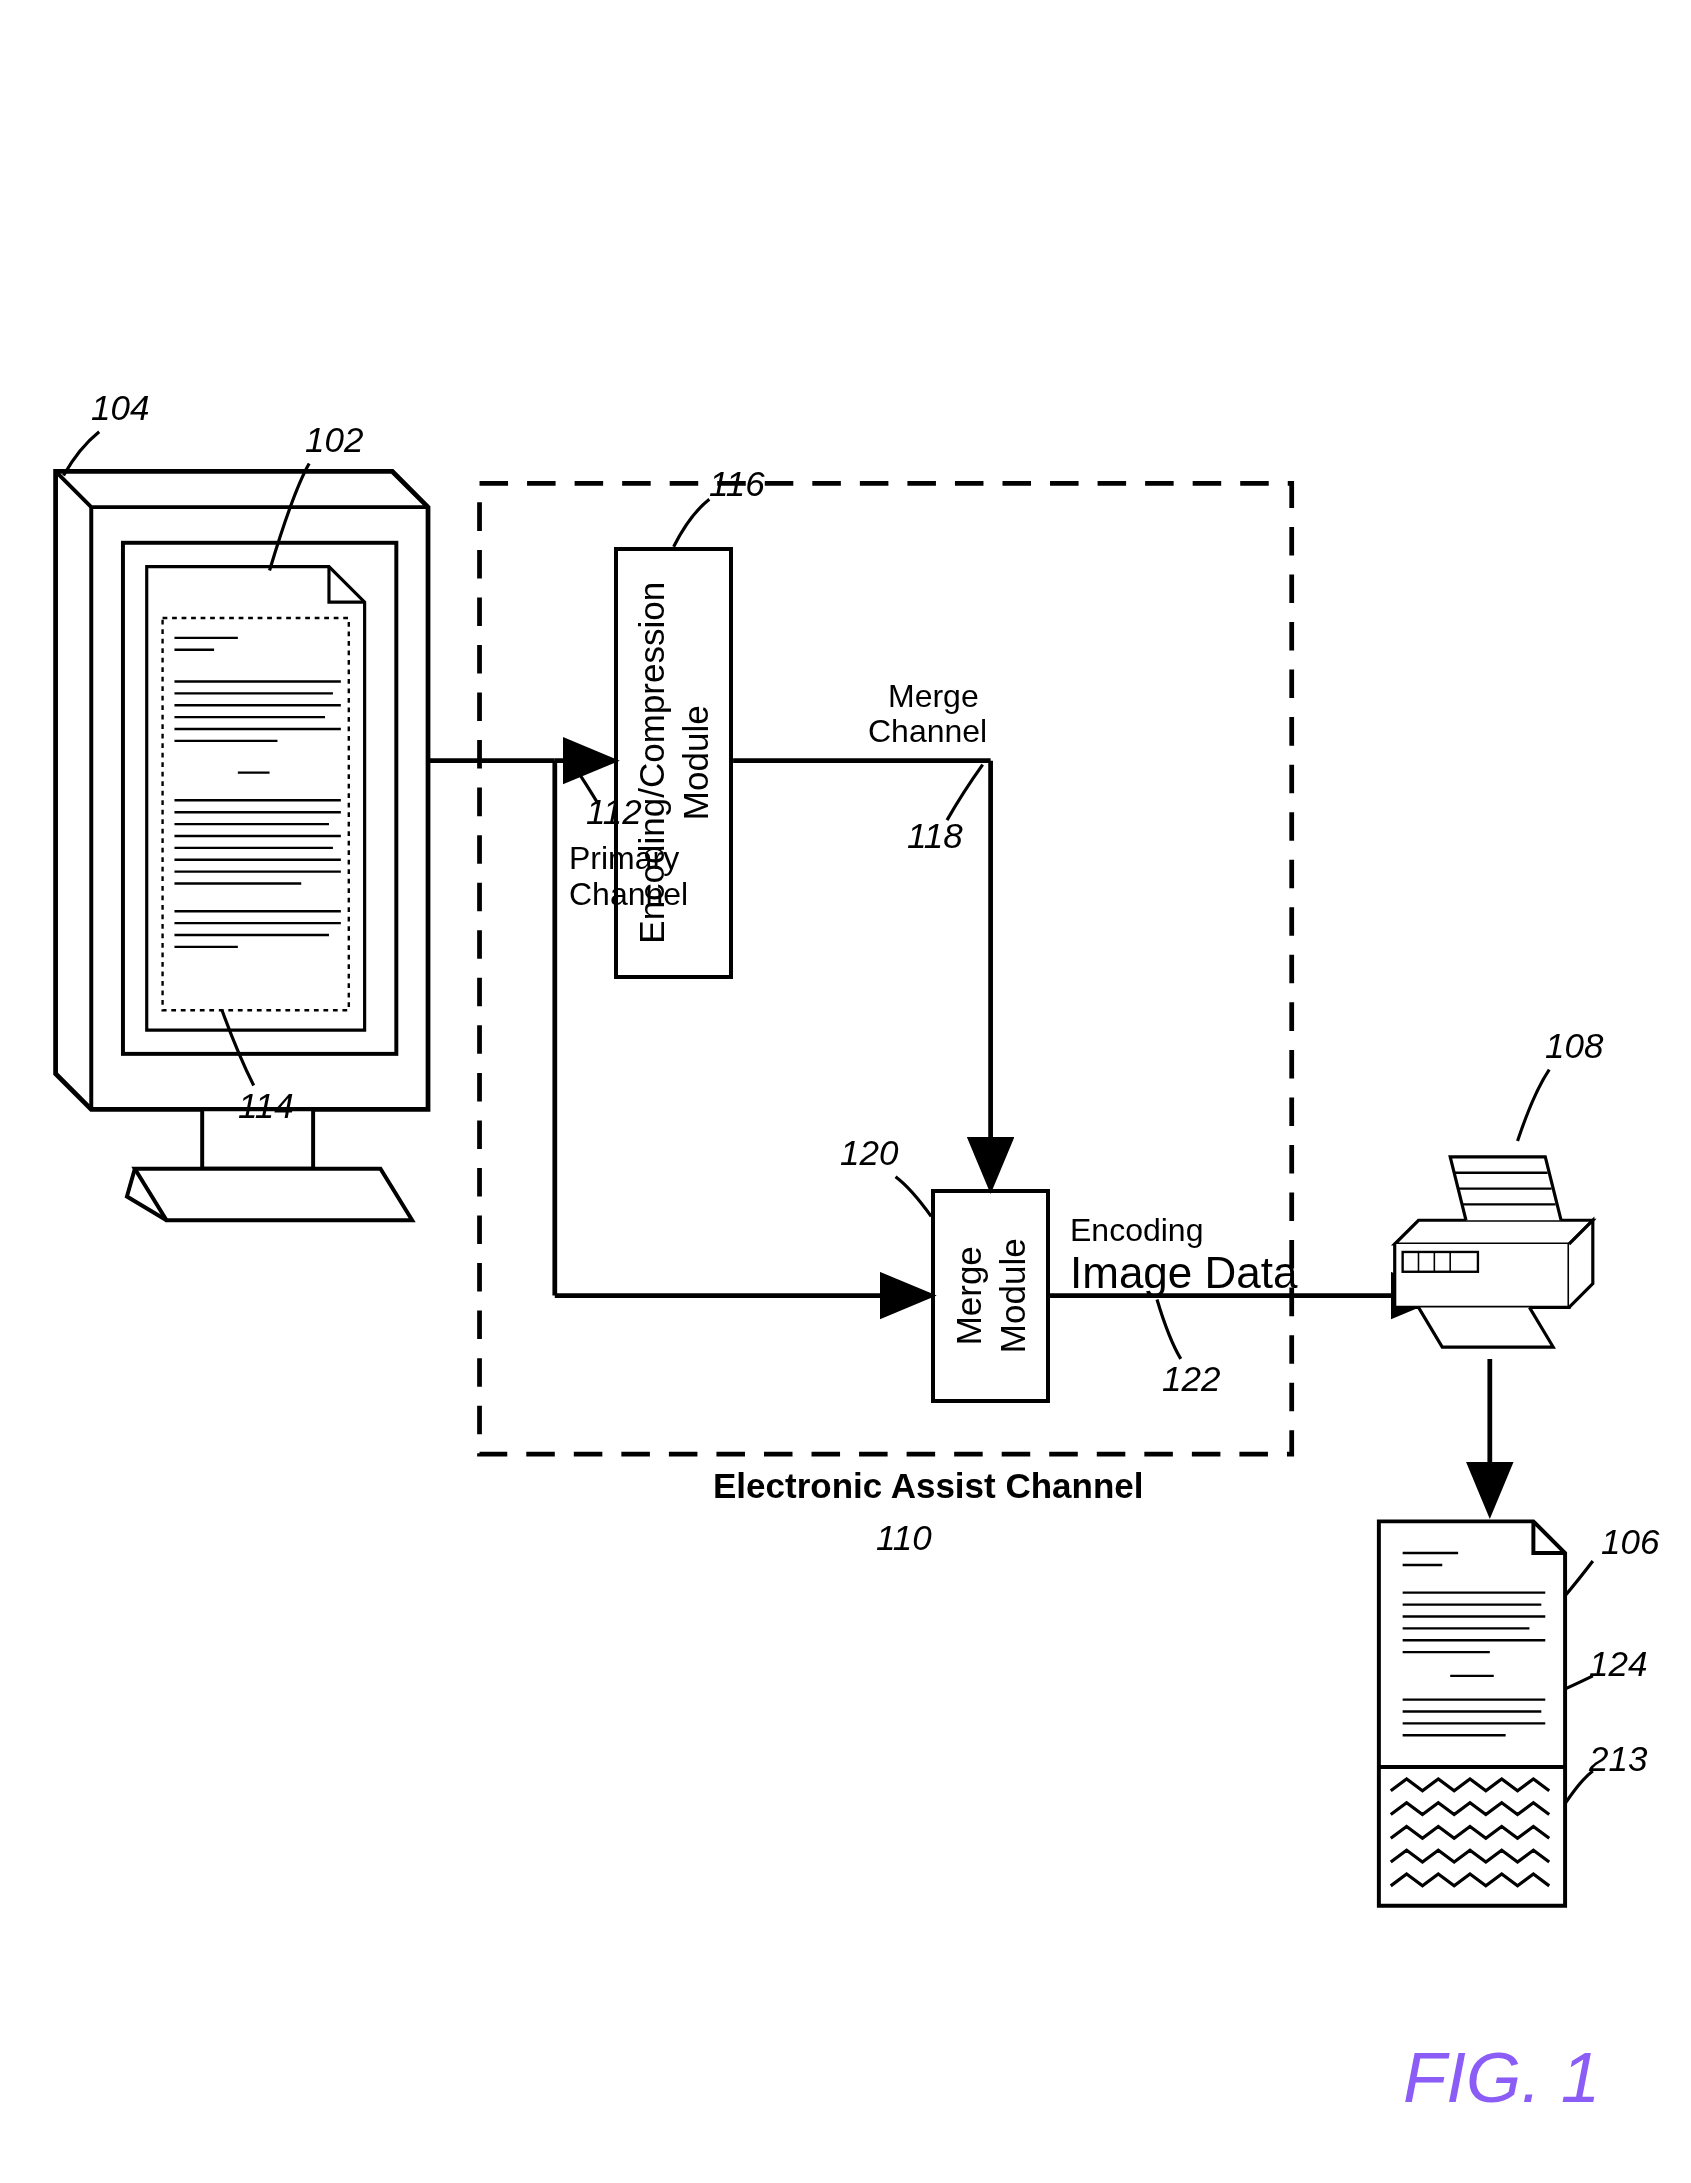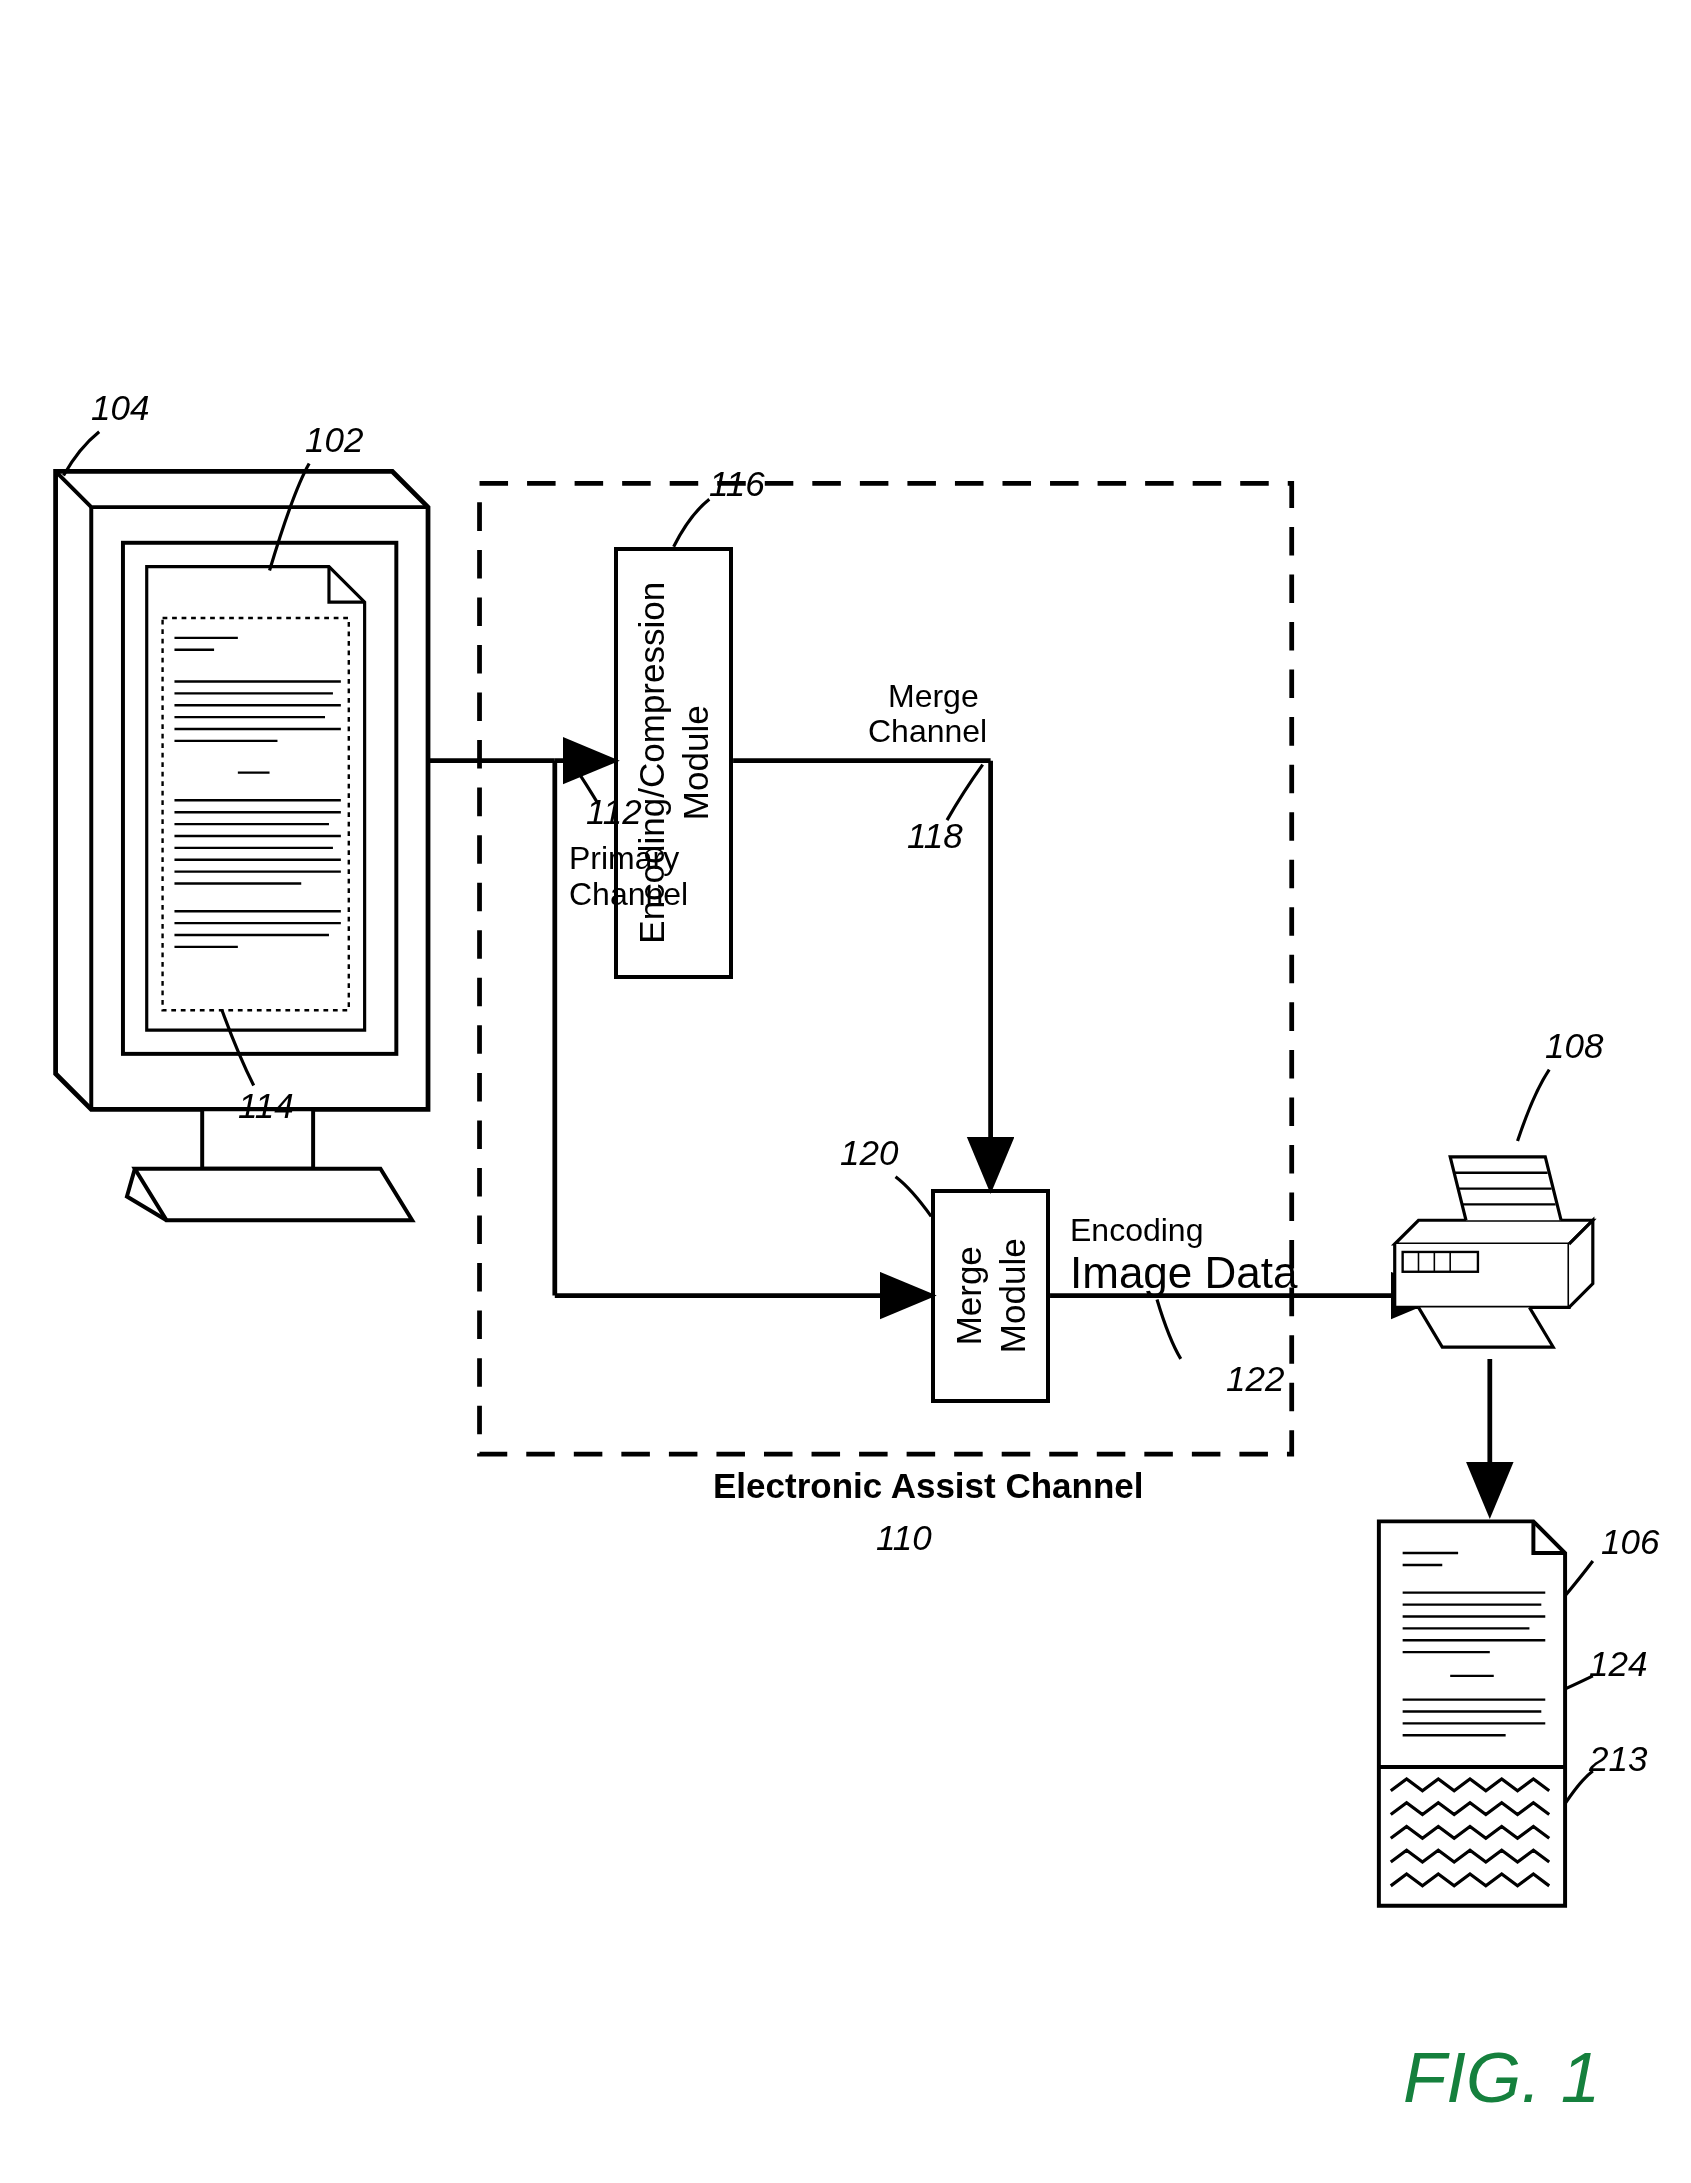--- a/index.html
+++ b/index.html
@@ -24,21 +24,21 @@
   .box-label {
     font-style: normal;
     font-size: 35px;
     color: #000;
     text-align: center;
   }
   .fig-label {
     position: absolute;
     font-style: italic;
     font-size: 71px;
-    color: #15803d;
+    color: #8b5cf6;
   }
   svg {
     position: absolute;
     top: 0;
     left: 0;
   }
   .module-box {
     position: absolute;
     border: 4px solid #000;
     background: #fff;
@@ -234,21 +234,21 @@
 <div class="label" style="left:709px; top:464px;">116</div>
 
 <div class="label" style="left:888px; top:678px; font-style: normal; font-size:32px;">Merge</div>
 <div class="label" style="left:868px; top:713px; font-style: normal; font-size:32px;">Channel</div>
 <div class="label" style="left:907px; top:816px;">118</div>
 
 <div class="label" style="left:840px; top:1133px;">120</div>
 
 <div class="label" style="left:1070px; top:1212px; font-style: normal; font-size:32px;">Encoding</div>
 <div class="label" style="left:1070px; top:1248px; font-style: normal; font-size:44px;">Image Data</div>
-<div class="label" style="left:1226px; top:1359px;">122</div>
+<div class="label" style="left:1162px; top:1359px;">122</div>
 
 <div class="label" style="left:713px; top:1466px; font-style: normal; font-weight: bold; font-size:35px;">Electronic Assist Channel</div>
 <div class="label" style="left:876px; top:1518px;">110</div>
 
 <div class="label" style="left:1545px; top:1026px;">108</div>
 <div class="label" style="left:1589px; top:1522px;margin-left:12px;">106</div>
 <div class="label" style="left:1589px; top:1644px;">124</div>
 <div class="label" style="left:1589px; top:1739px;">213</div>
 
 <div class="fig-label" style="left:1403px; top:2037px;">FIG. 1</div>

